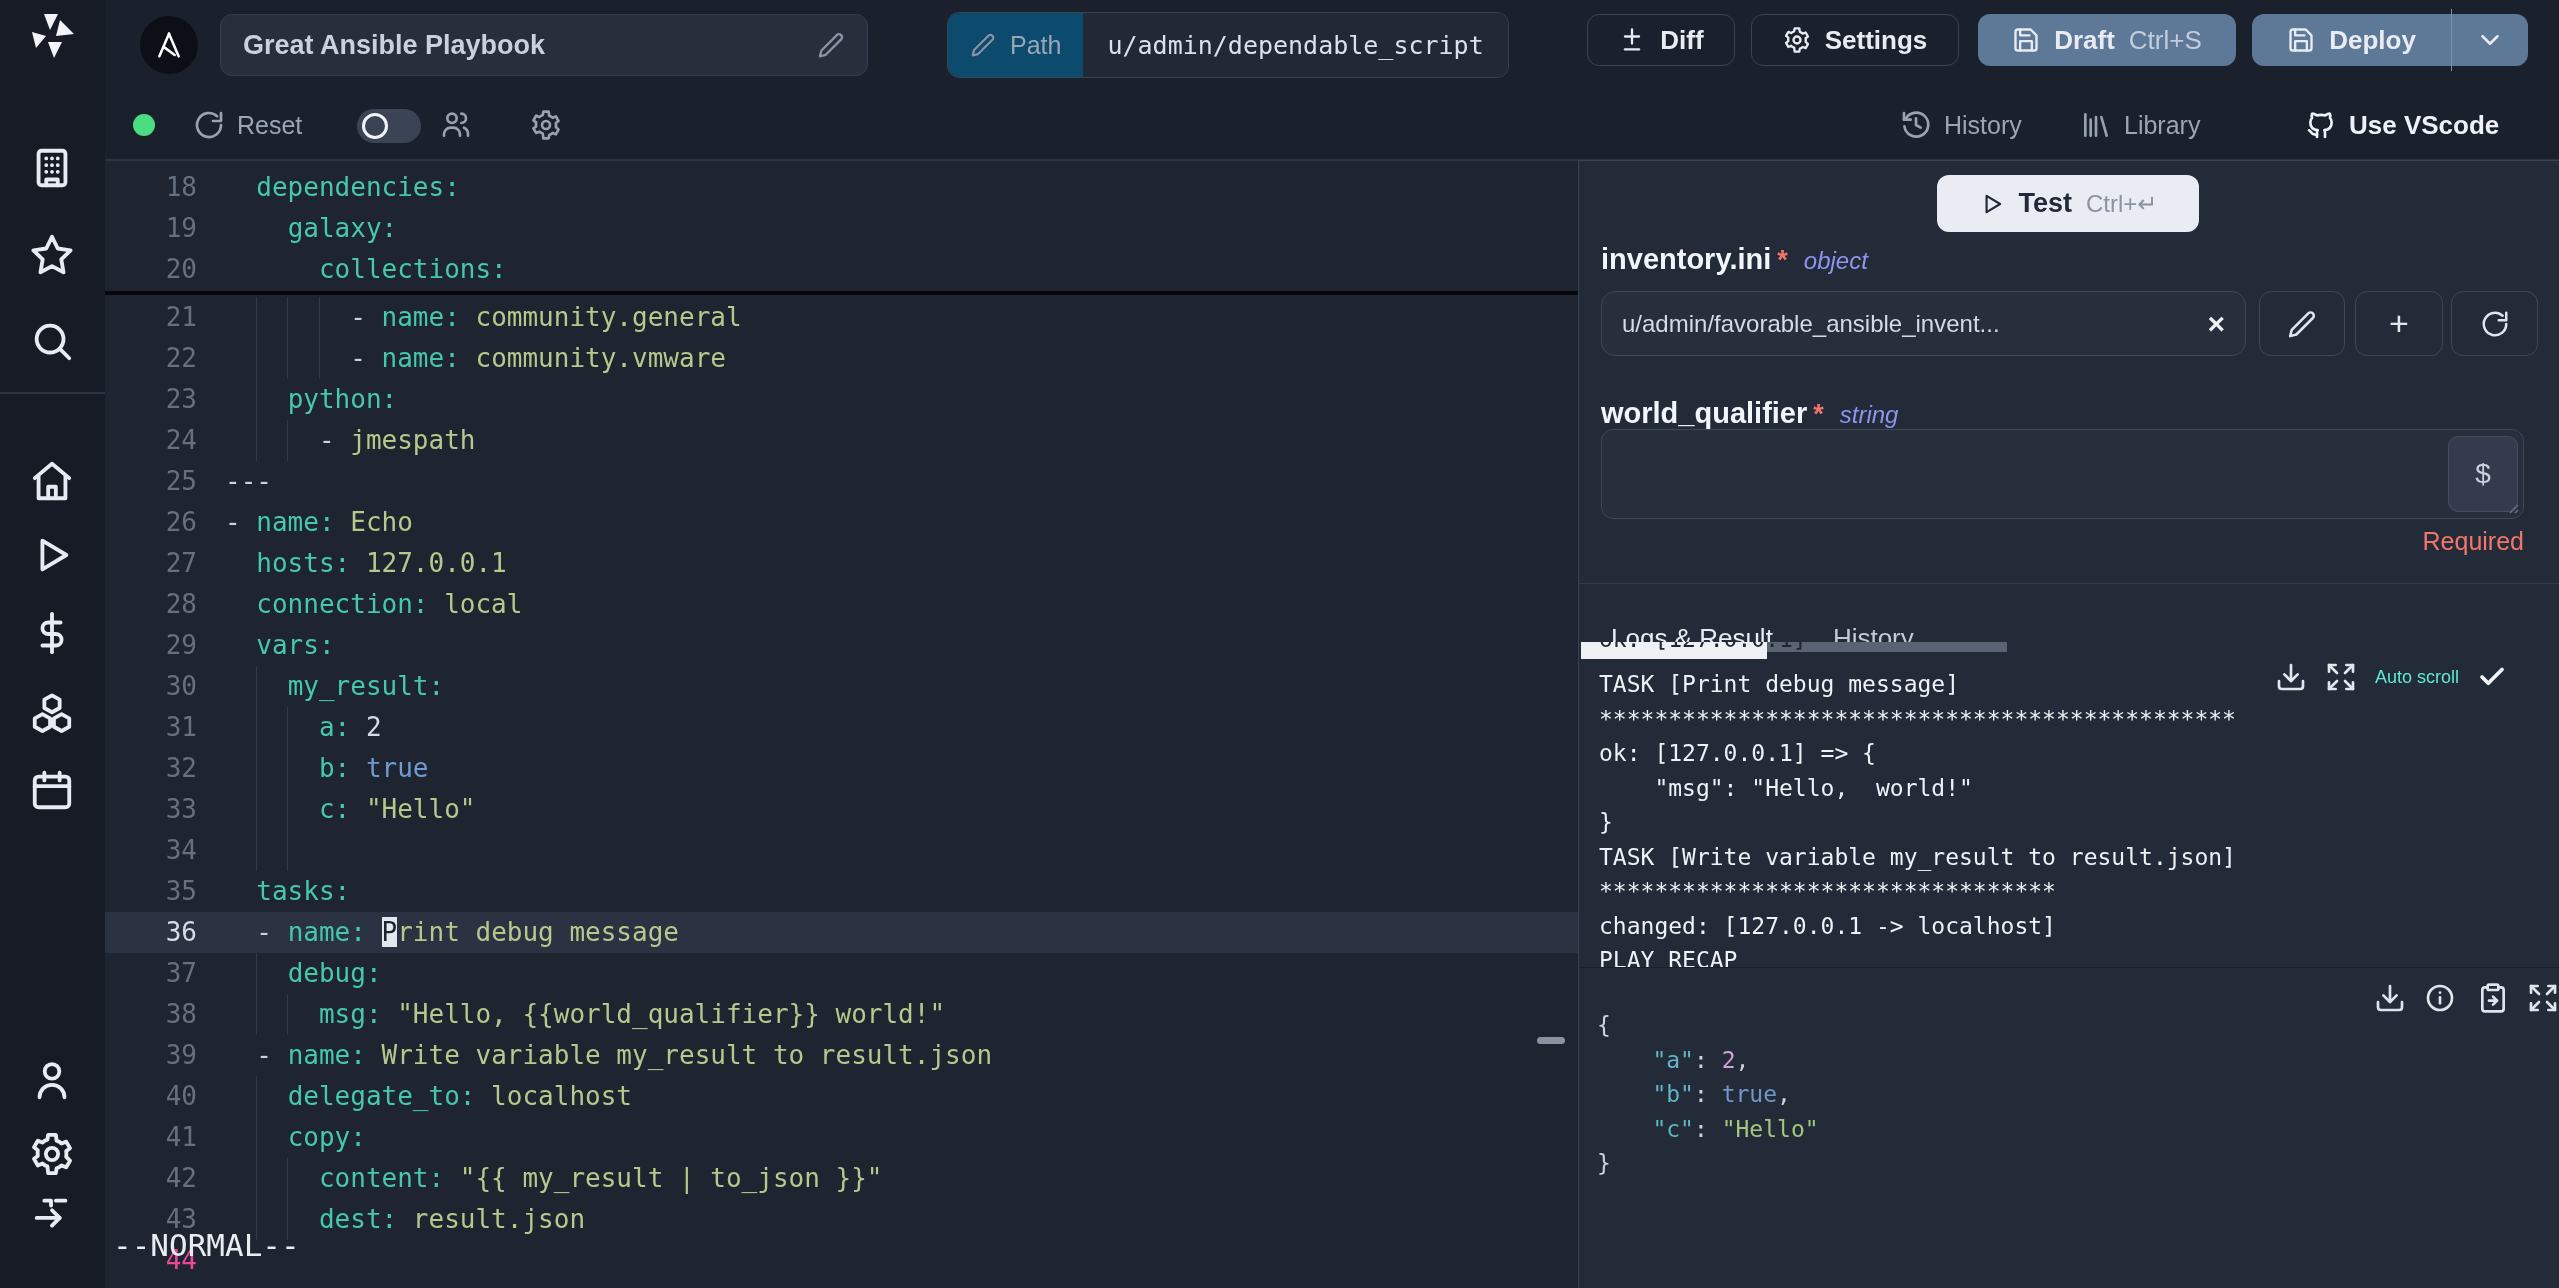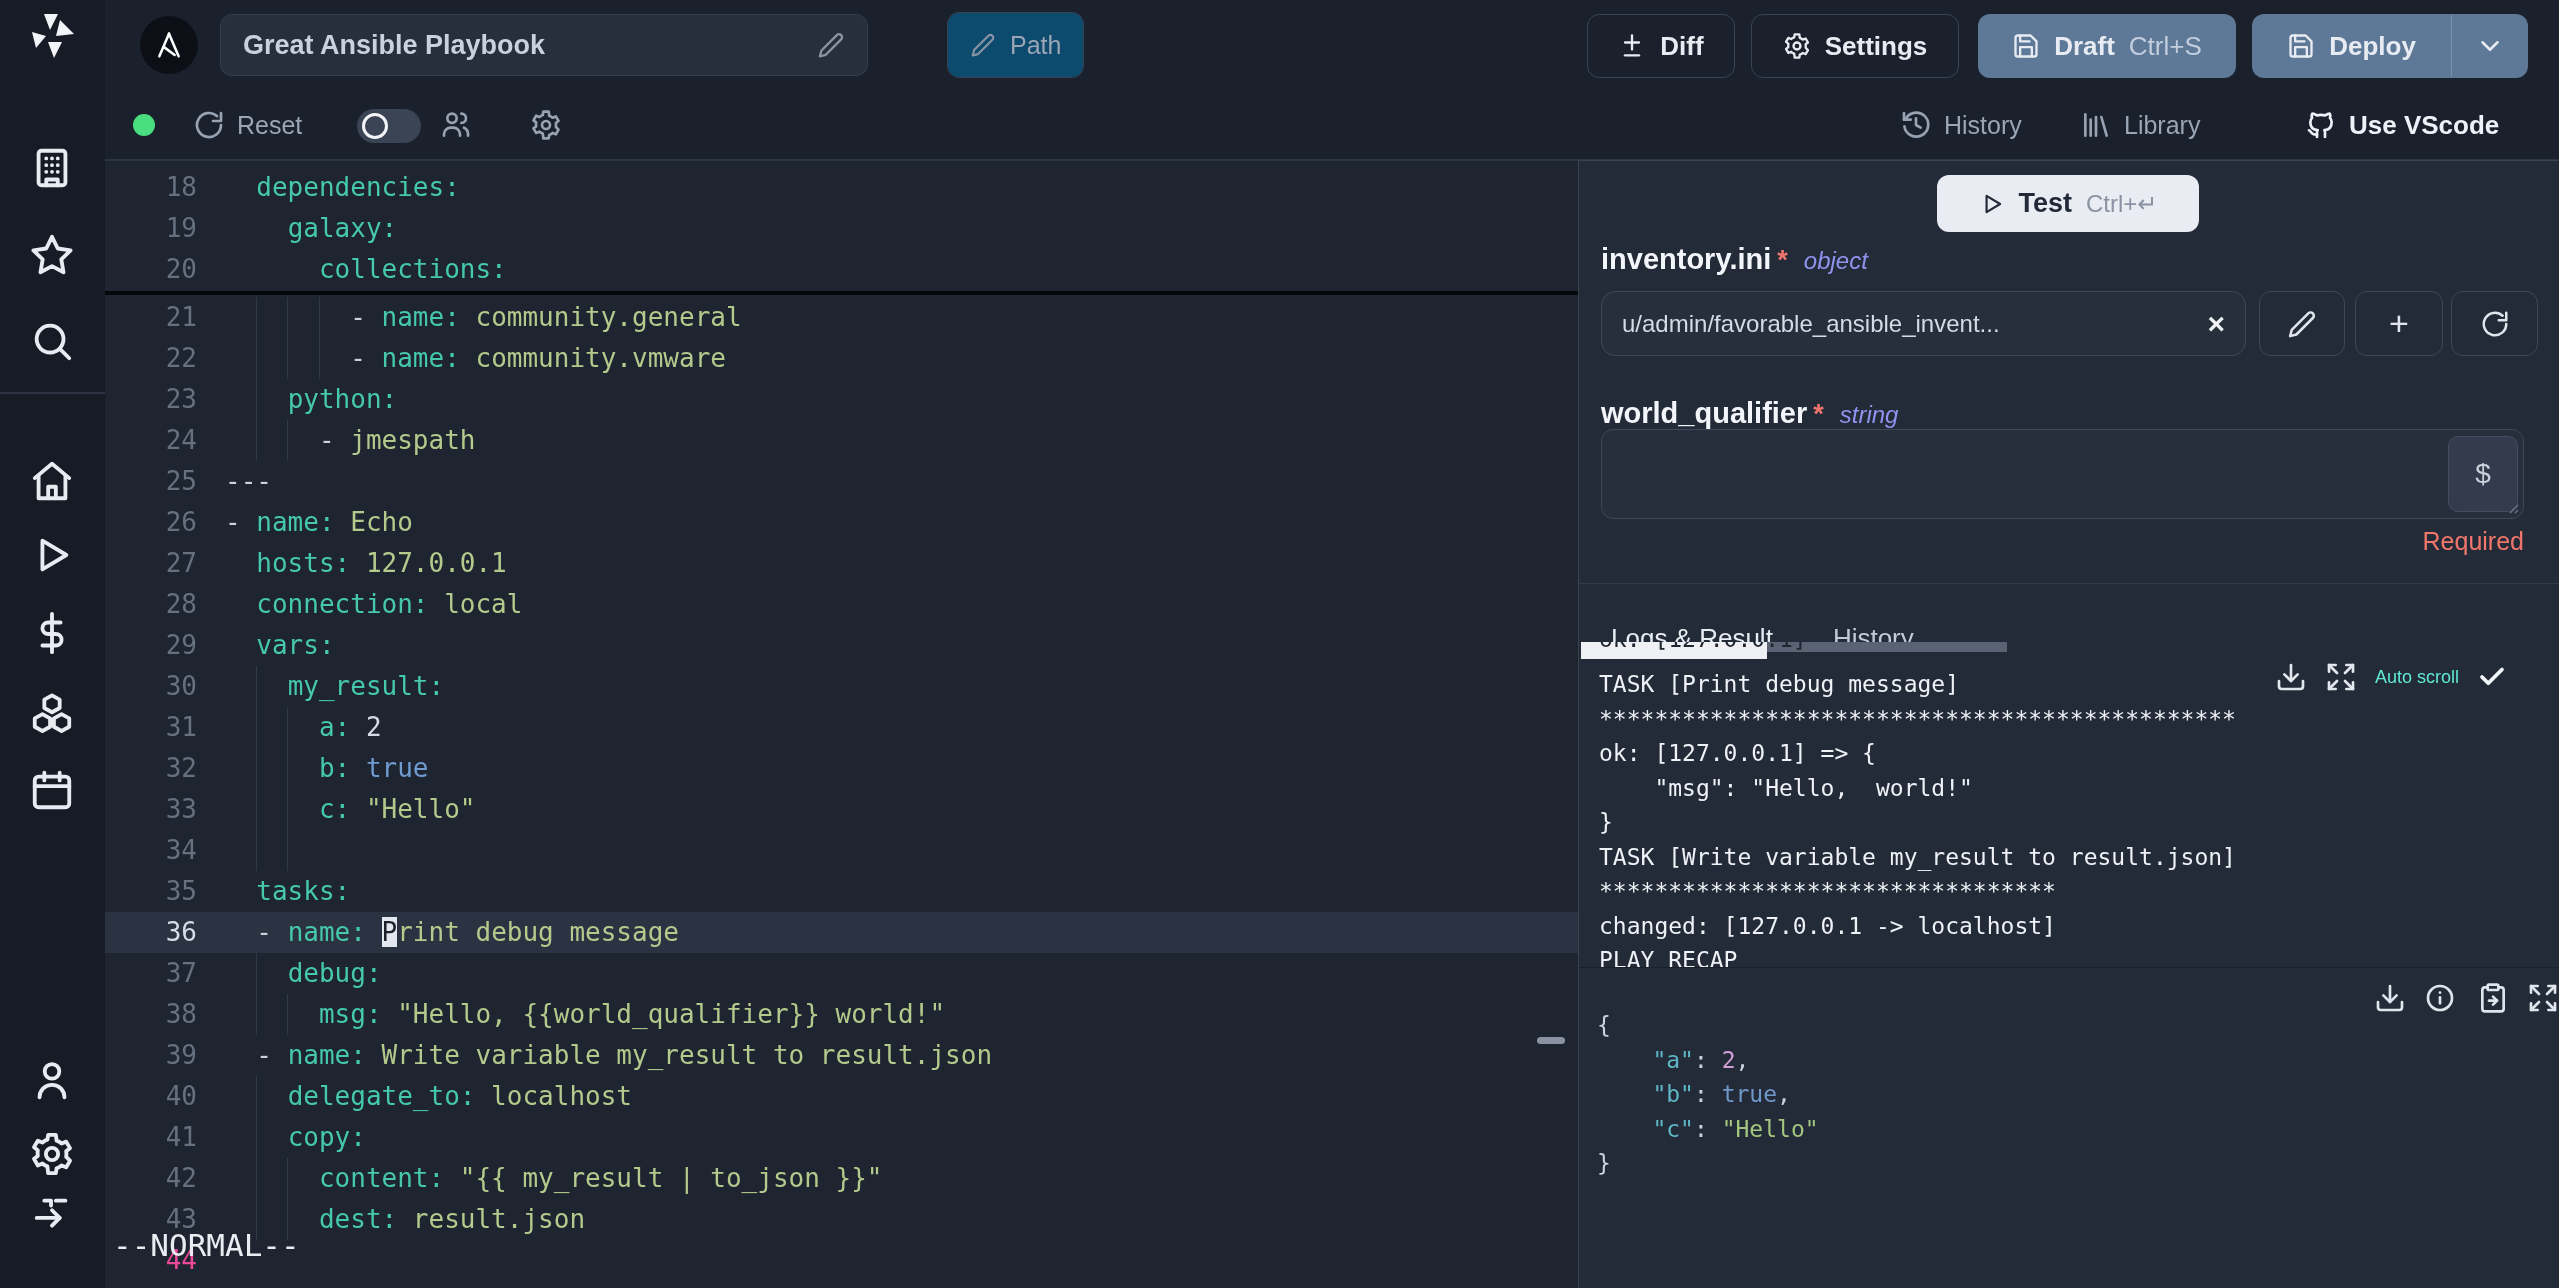--- a/index.html
+++ b/index.html
@@ -22,21 +22,21 @@
   .title-box{ position:absolute; left:115px; top:14px; width:648px; height:62px; background:#272e3c;
               border:1px solid #353e50; border-radius:12px; display:flex; align-items:center; padding:12px 22px; }
   .title-box .ttl{ font-size:27px; font-weight:700; color:#c9d1dd; flex:1; }
   .pencil{ width:28px; height:28px; color:#8a93a4; }
   .path-badge{ position:absolute; left:842px; top:12px; height:66px; border:1px solid #3a4354;
                border-radius:12px; display:flex; overflow:hidden; }
   .path-left{ background:#0c4a6e; display:flex; align-items:center; gap:14px; padding:0 22px;
               color:#9aa5b6; font-size:25px; }
   .path-right{ background:#222936; display:flex; align-items:center; padding:0 24px;
                font-family:"DejaVu Sans Mono",monospace; font-size:25px; color:#dbe1ea; }
-  .tb-btn{ position:absolute; top:14px; height:64px; border-radius:12px; display:flex; align-items:center;
+  .tb-btn{ position:absolute; top:14px; height:52px; border-radius:12px; display:flex; align-items:center;
            justify-content:center; gap:14px; font-size:26px; font-weight:600; color:#e8ecf2; cursor:pointer; }
   .tb-outline{ border:1px solid #3a4354; background:transparent; }
   .tb-fill{ background:#5e7898; border:none; }
   .shortcut{ font-weight:400; color:#c2cddd; }
   .split-sep{ width:1px; height:62px; background:#7d90aa; }
   .split-chev{ width:76px; height:62px; display:flex; align-items:center; justify-content:center; }
 
   
   .row2{ position:absolute; left:105px; top:90px; width:2454px; height:70px; background:#1b212c;
          border-bottom:1px solid #2c3544; }
@@ -223,20 +223,21 @@
     </div>
     <div class="path-badge">
       <div class="path-left">
         <span class="pencil" style="width:26px;height:26px">
           <svg class="ic" viewBox="0 0 24 24" width="26" height="26">
               <path d="M17 3.5a2.6 2.6 0 1 1 3.7 3.7L7.5 20.4 2.5 21.7l1.3-5z"></path>
             </svg>
         </span>
         <span>Path</span>
       </div>
+      <div class="path-right">u/admin/dependable_script</div>
     </div>
     <div class="tb-btn tb-outline" style="left:1482px;width:148px">
       <svg class="ic" viewBox="0 0 24 24" width="28" height="28">
         <path d="M12 3v12"></path>
           <path d="M6 9h12"></path>
           <path d="M6 20h12"></path>
       </svg>
       <span>Diff</span>
     </div>
     <div class="tb-btn tb-outline" style="left:1646px;width:208px">

